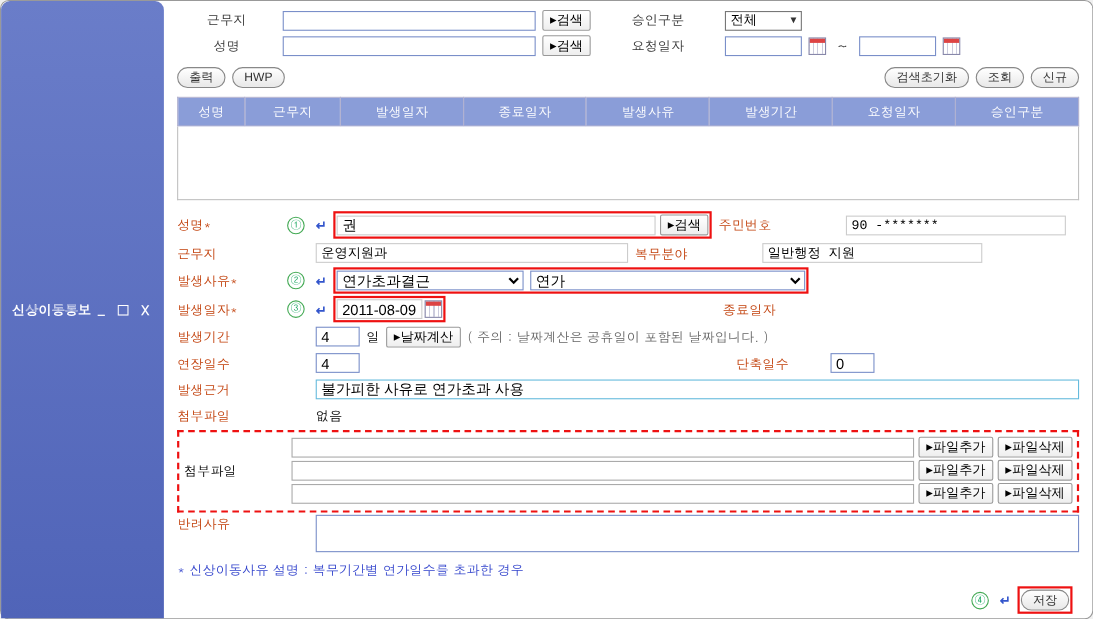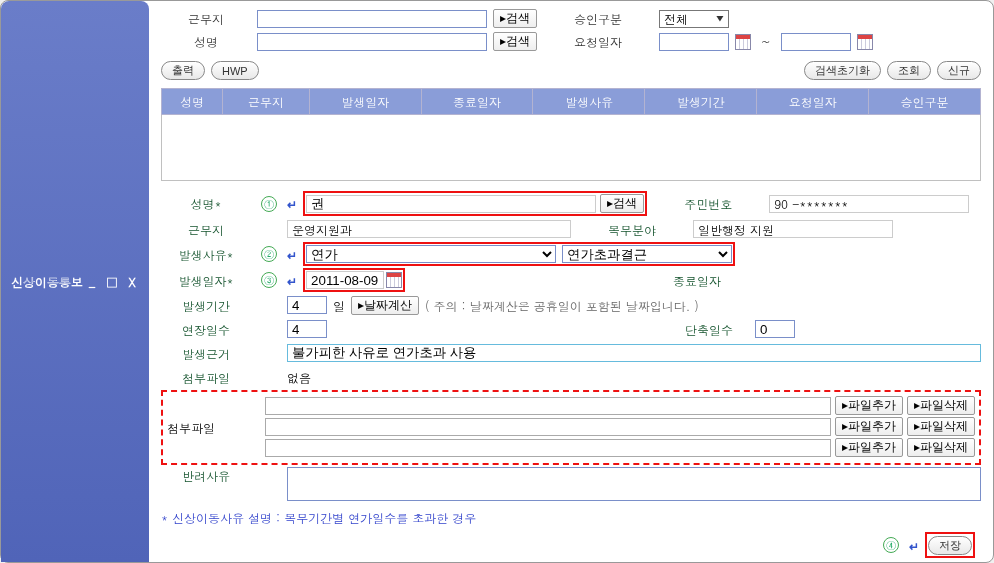--- a/index.html
+++ b/index.html
@@ -110,22 +110,21 @@
     }
     .frow {
       display: flex;
       align-items: center;
       min-height: 22px;
       margin-bottom: 2px;
       gap: 6px;
     }
     .frow .flabel {
       width: 90px;
-      text-align: center;
-      color: #14532d;
+      color: #c2410c;
     }
     .circle {
       display:inline-block;
       width:16px; height:16px;
       border:1px solid #4a5;
       border-radius:50%;
       color:#2a6;
       text-align:center;
       line-height:14px;
       font-size:11px;
@@ -133,20 +132,21 @@
     }
     .redbox { border: 2px solid #e11; }
     .dashed-red { border: 2px dashed #e11; }
     .readonly-text {
       background: #fff;
       border: 1px solid #ccc;
       padding: 1px 4px;
       height:18px;
       display:inline-flex;
       align-items:center;
+      font-family:Liberation Mono, monospace;
     }
     .cal-icon {
       display:inline-block;
       width:16px; height:16px;
       border:1px solid #88a;
       background:
         linear-gradient(#d44,#d44) 0 0/100% 4px no-repeat,
         repeating-linear-gradient(90deg,#fff,#fff 3px,#ccd 3px,#ccd 4px),
         repeating-linear-gradient(0deg,#fff,#fff 3px,#ccd 3px,#ccd 4px);
       vertical-align: middle;
@@ -251,27 +251,27 @@
         <span class="flabel" style="width:110px">복무분야</span>
         <span class="readonly-text" style="width:200px">일반행정 지원</span>
       </div>
 
       <div class="frow">
         <span class="flabel">발생사유*</span>
         <span class="circle">②</span>
         <span class="arrow-left">↵</span>
         <span class="redbox" style="display:flex;align-items:center;padding:1px;gap:6px;">
           <span style="position:relative">
-            <select class="sel" style="width:250px">
-              <option>연가</option>
+            <select class="sel" style="width:170px">
+              <option>연가초과결근</option>
             </select>
           </span>
           <span style="position:relative">
-            <select class="sel" style="width:170px">
-              <option>연가초과결근</option>
+            <select class="sel" style="width:250px">
+              <option>연가</option>
             </select>
           </span>
         </span>
       </div>
 
       <div class="frow">
         <span class="flabel">발생일자*</span>
         <span class="circle">③</span>
         <span class="arrow-left">↵</span>
         <span class="redbox" style="display:flex;align-items:center;padding:1px;gap:2px;">

